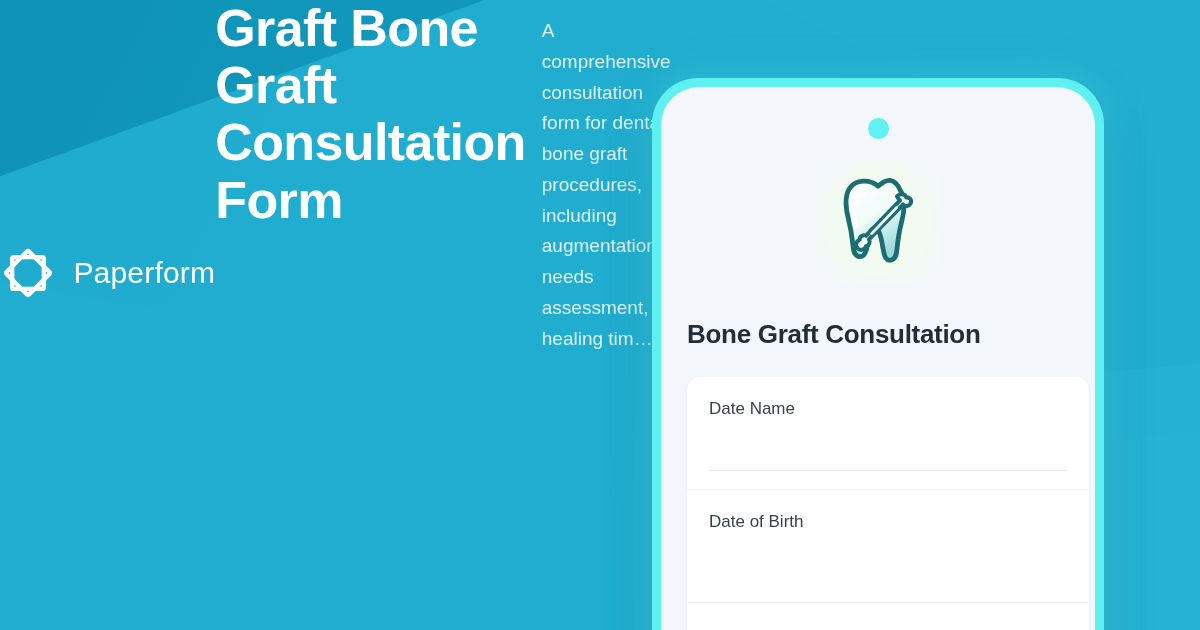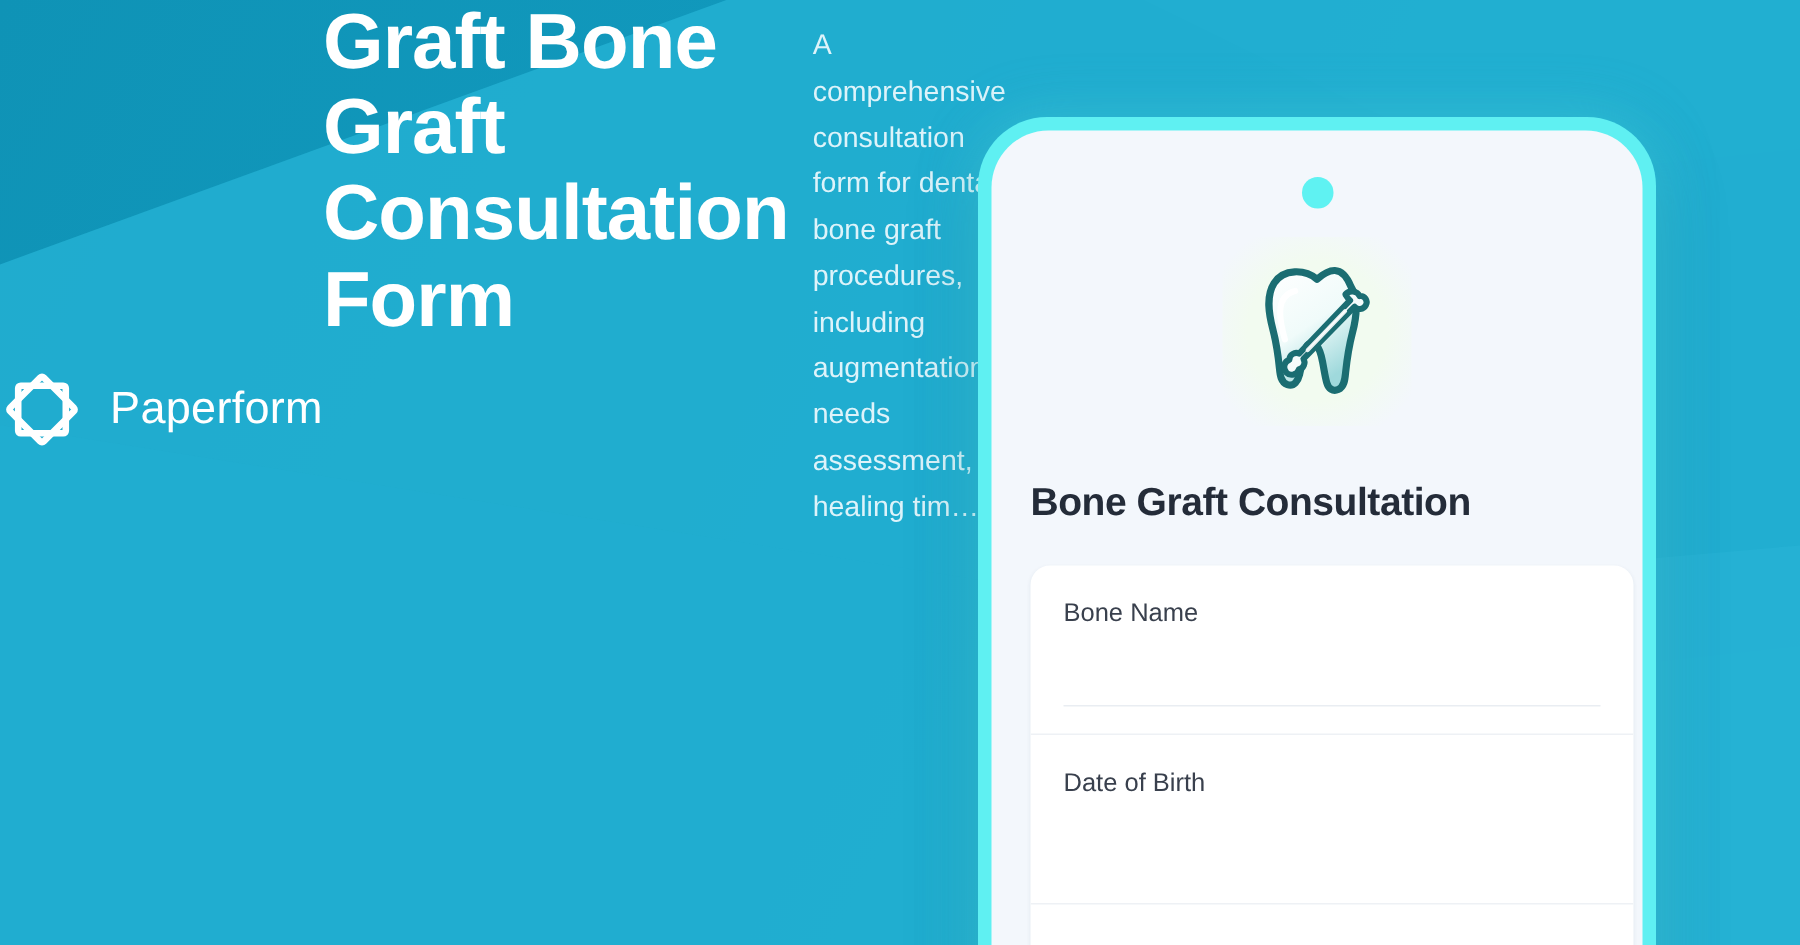--- a/index.html
+++ b/index.html
@@ -300,21 +300,21 @@
           </g>
           <path d="M44 62l24-25" fill="none" stroke="#ffffff" stroke-width="2.6" stroke-linecap="round" opacity=".9"></path>
         </svg>
       </div>
 
       <div class="form-title">Bone Graft Consultation</div>
 
       <div class="form-card">
 
         <div class="form-field">
-          <div class="field-label">Bone Name</div>
+          <div class="field-label">Date Name</div>
           <div class="field-rule"></div>
         </div>
 
 
         <div class="form-field">
           <div class="field-label">Date of Birth</div>
 
         </div>
 
       </div>

